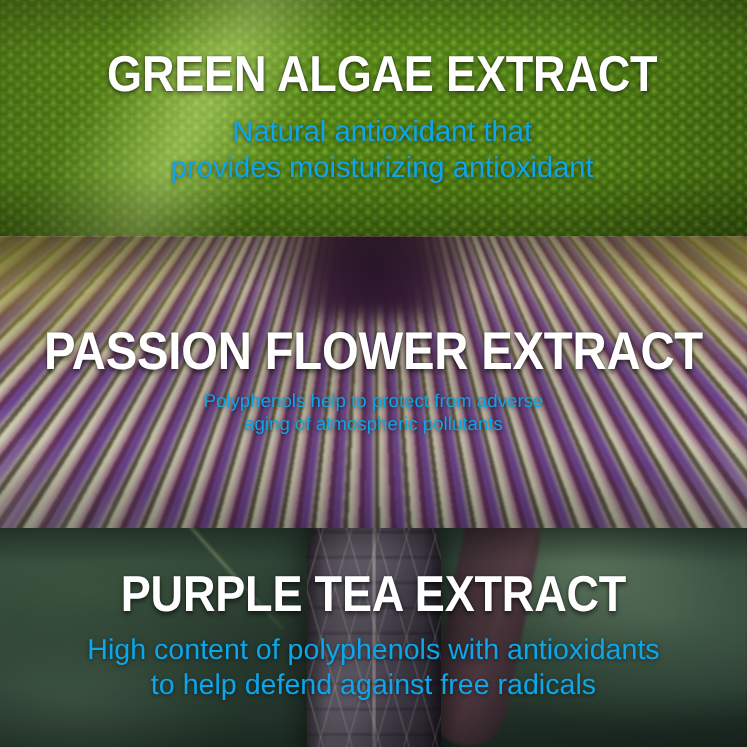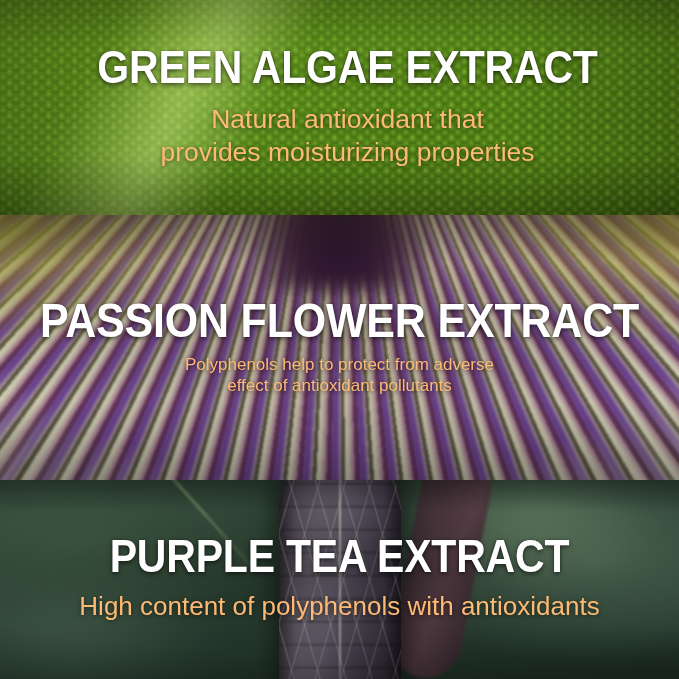--- a/index.html
+++ b/index.html
@@ -42,21 +42,21 @@
     font-weight:bold;
     text-transform:uppercase;
     letter-spacing:-0.2px;
     line-height:1.0;
     text-shadow:0 2px 5px rgba(0,0,0,0.55), 0 0 2px rgba(0,0,0,0.35);
     transform:scaleY(1.12);
     transform-origin:center;
     white-space:nowrap;
   }
   .desc {
-    color:#fdba74;
+    color:#0ea5e9;
     font-weight:400;
     line-height:1.22;
     text-shadow:0 1px 4px rgba(0,0,0,0.5);
     white-space:nowrap;
   }
 
   
   .p1-title { font-size:41px; margin-bottom:15px; }
   .p1-desc  { font-size:26.5px; }
 
@@ -271,55 +271,56 @@
     <div class="bg">
       <div class="leaf-base"></div>
       <div class="leaf-cells"></div>
       <div class="leaf-cells2"></div>
       <div class="leaf-vein"></div>
       <div class="leaf-shade"></div>
     </div>
     <div class="content">
       <h2 class="title p1-title">GREEN ALGAE EXTRACT</h2>
       <p class="desc p1-desc">Natural antioxidant that</p>
-      <p class="desc p1-desc">provides moisturizing properties</p>
+      <p class="desc p1-desc">provides moisturizing antioxidant</p>
     </div>
   </section>
 
   <section class="panel panel-2">
     <div class="bg">
       <div class="pf-base"></div>
       <div class="pf-rays"></div>
       <div class="pf-purple"></div>
       <div class="pf-outer"></div>
       <div class="pf-core"></div>
       <div class="pf-corner-l"></div>
       <div class="pf-corner-r"></div>
       <div class="pf-shade"></div>
     </div>
     <div class="content">
       <h2 class="title p2-title">PASSION FLOWER EXTRACT</h2>
       <p class="desc p2-desc">Polyphenols help to protect from adverse</p>
-      <p class="desc p2-desc">effect of antioxidant pollutants</p>
+      <p class="desc p2-desc">aging of atmospheric pollutants</p>
     </div>
   </section>
 
   <section class="panel panel-3">
     <div class="bg">
       <div class="pt-base"></div>
       <div class="pt-bokeh-a"></div>
       <div class="pt-bokeh-b"></div>
       <div class="pt-stem"></div>
       <div class="pt-stem2"></div>
       <div class="pt-leaf2"></div>
       <div class="pt-pod"></div>
       <div class="pt-pod-veins"></div>
       <div class="pt-pod-mid"></div>
       <div class="pt-pod-sheen"></div>
       <div class="pt-shade"></div>
     </div>
     <div class="content">
       <h2 class="title p3-title">PURPLE TEA EXTRACT</h2>
       <p class="desc p3-desc">High content of polyphenols with antioxidants</p>
+      <p class="desc p3-desc">to help defend against free radicals</p>
     </div>
   </section>
 
 </div>
 
 </body></html>

